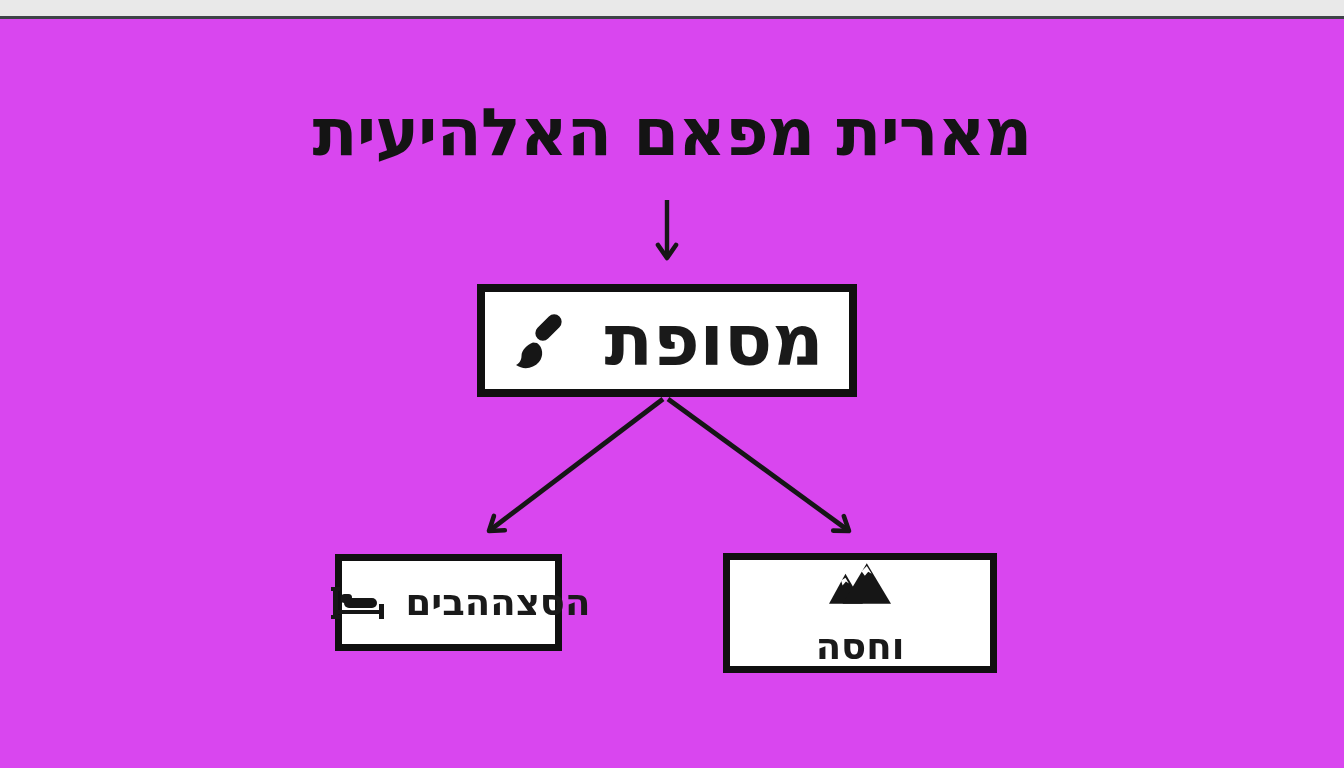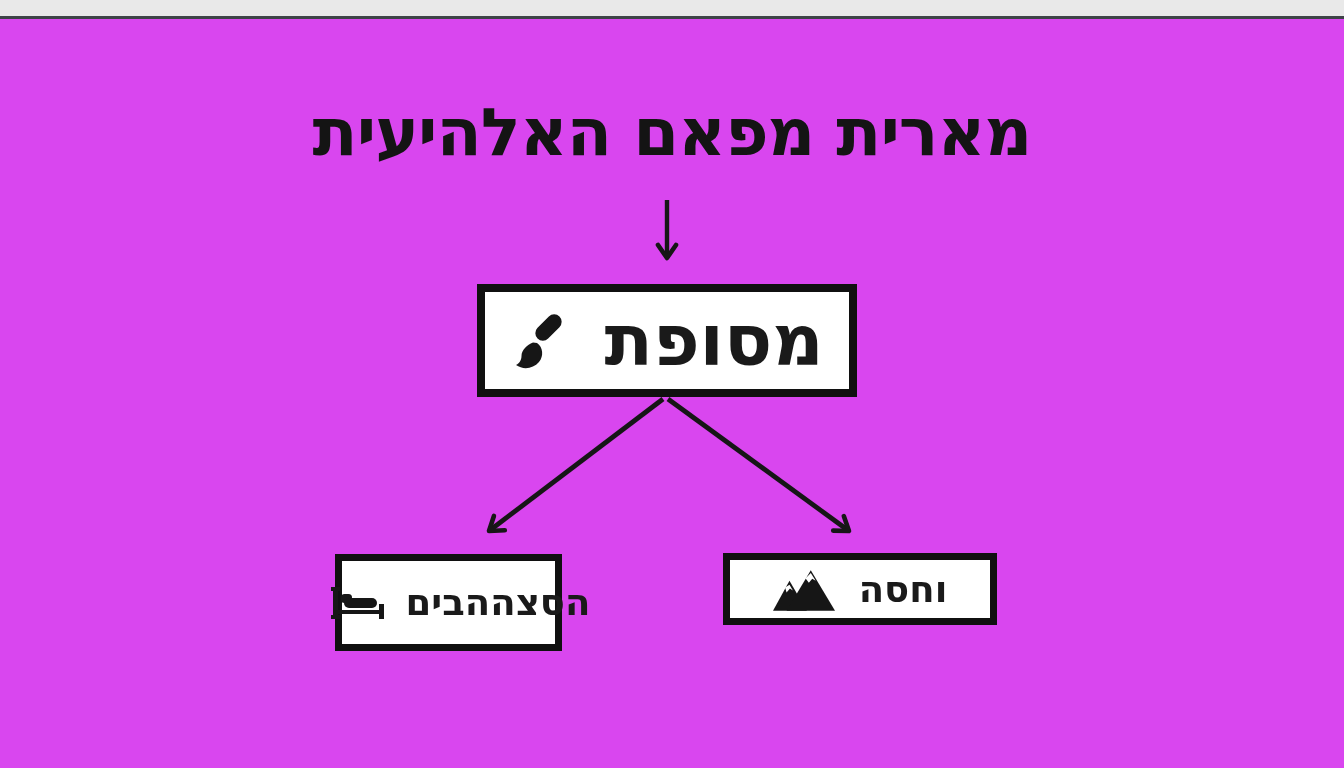--- a/index.html
+++ b/index.html
@@ -89,23 +89,24 @@
     border-width: 7px;
     gap: 12px;
     padding-left: 23px;
   }
   .node.child-left .label { font-size: 37px; }
 
   .node.child-right {
     left: 723px;
     top: 537px;
     width: 274px;
-    height: 72px;
+    height: 120px;
     border-width: 7px;
     gap: 24px;
+    flex-direction: column;
   }
   .node.child-right .label { font-size: 37px; }
 
   svg .ink { fill: #161616; }
 </style>
 </head>
 <body>
 
 <div class="canvas">
 

